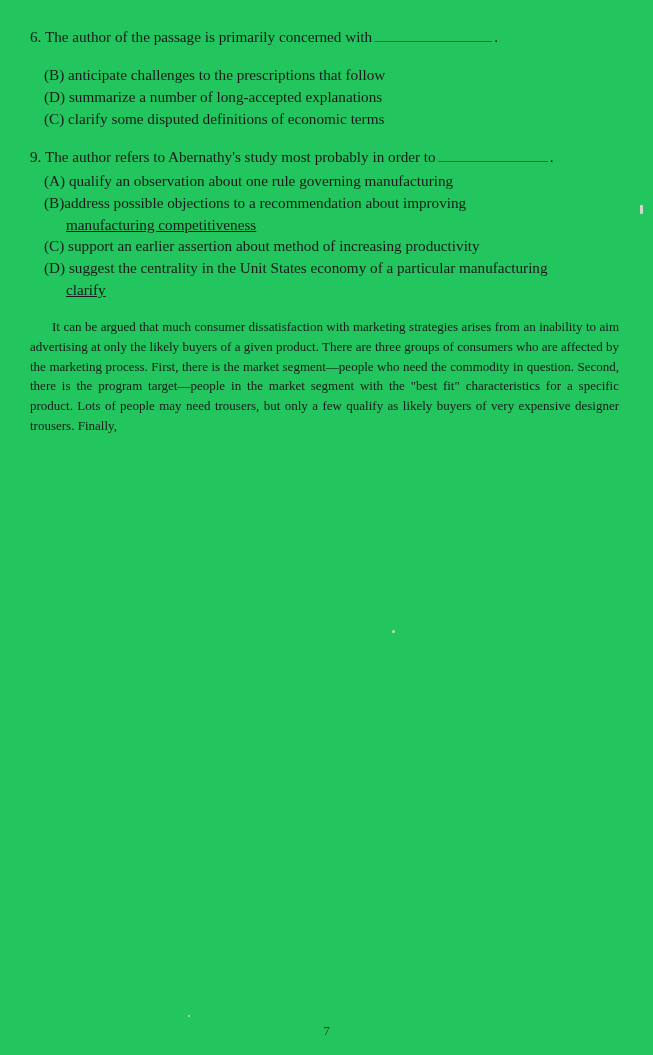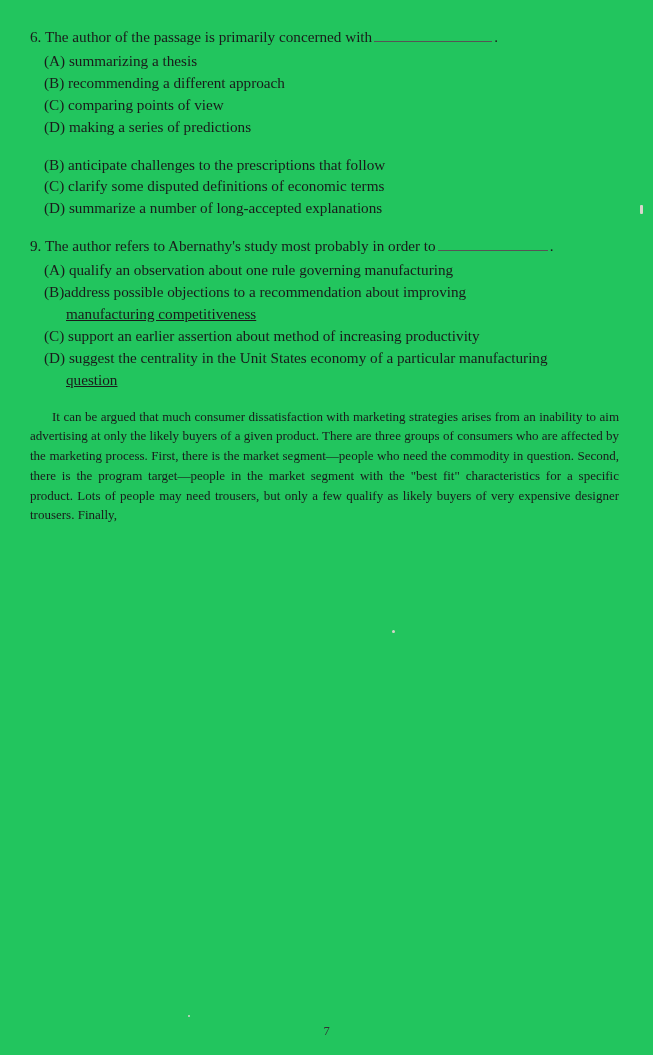--- a/index.html
+++ b/index.html
@@ -93,46 +93,40 @@
     border-radius: 50%;
   }
 </style>
 </head>
 <body>
 
 <div class="page">
 
   <div class="question-block">
     <p class="q-stem nojust"><span>6. The author of the passage is primarily concerned with</span><span class="blank" style="width:118px"></span><span>.</span></p>
-    <ul class="opt-list">
-      <li class="opt">(A) summarizing a thesis</li>
-      <li class="opt">(B) recommending a different approach</li>
-      <li class="opt">(C) comparing points of view</li>
-      <li class="opt">(D) making a series of predictions</li>
-    </ul>
   </div>
 
   <div class="question-block">
   </div>
 
   <div class="question-block">
     <ul class="opt-list">
       <li class="opt">(B) anticipate challenges to the prescriptions that follow</li>
+      <li class="opt">(D) summarize a number of long-accepted explanations</li>
       <li class="opt">(C) clarify some disputed definitions of economic terms</li>
-      <li class="opt">(D) summarize a number of long-accepted explanations</li>
     </ul>
   </div>
 
   <div class="question-block">
     <p class="q-stem nojust"><span>9. The author refers to Abernathy's study most probably in order to</span><span class="blank" style="width:110px"></span><span>.</span></p>
     <ul class="opt-list">
       <li class="opt">(A) qualify an observation about one rule governing manufacturing</li>
       <li class="opt wrap"><span>(B)address   possible   objections   to   a   recommendation   about   improving</span><span class="cont">manufacturing competitiveness</span></li>
       <li class="opt">(C) support an earlier assertion about method of increasing productivity</li>
-      <li class="opt wrap"><span>(D) suggest the centrality in the Unit States economy of a particular manufacturing</span><span class="cont">question</span></li>
+      <li class="opt wrap"><span>(D) suggest the centrality in the Unit States economy of a particular manufacturing</span><span class="cont">clarify</span></li>
     </ul>
   </div>
 
 
   <p class="passage-body">It can be argued that much consumer dissatisfaction with marketing strategies arises from an inability to aim advertising at only the likely buyers of a given product. There are three groups of consumers who are affected by the marketing process. First, there is the market segment—people who need the commodity in question. Second, there is the program target—people in the market segment with the "best fit" characteristics for a specific product. Lots of people may need trousers, but only a few qualify as likely buyers of very expensive designer trousers. Finally,</p>
 
   <div class="page-number">7</div>
 
   <span class="speck" style="left:640px;top:205px;width:3px;height:9px;border-radius:1px;"></span>
   <span class="speck" style="left:392px;top:630px;width:3px;height:3px;"></span>

